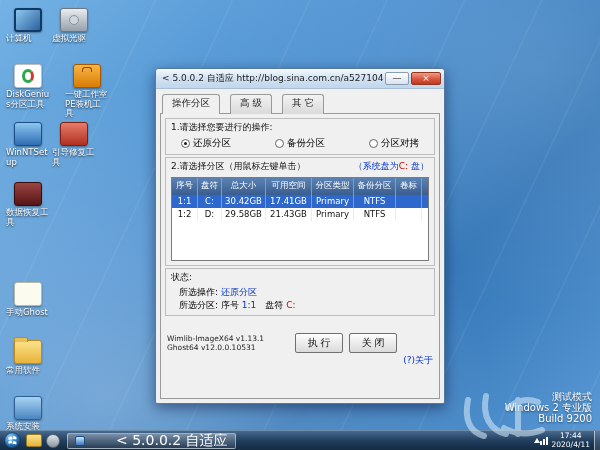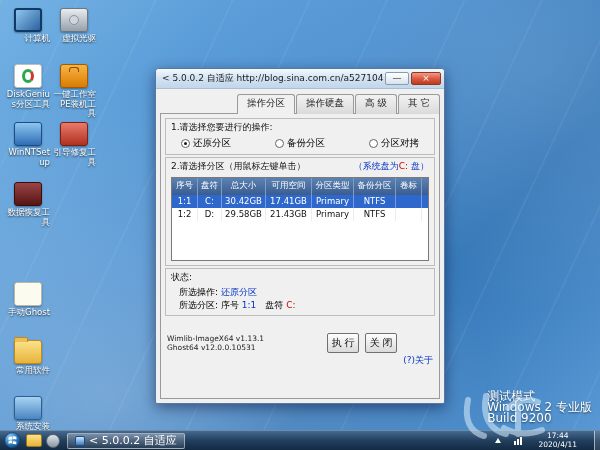--- a/index.html
+++ b/index.html
@@ -7,26 +7,26 @@
     font-family:"DejaVu Sans","Liberation Sans",sans-serif; }
   .desktop { position:absolute; inset:0;
     background:
       radial-gradient(ellipse at 18% 88%, rgba(255,255,255,.28), transparent 55%),
       radial-gradient(ellipse at 90% 15%, rgba(255,255,255,.14), transparent 45%),
       repeating-linear-gradient(115deg, rgba(255,255,255,.05) 0 2px, transparent 2px 70px),
       linear-gradient(135deg,#74b2e4 0%,#4a8fd0 38%,#3376b7 68%,#5b9ad6 100%);
   }
 
   
-  .di { position:absolute; width:44px; text-align:right; cursor:pointer; z-index:2; }
+  .di { position:absolute; width:44px; text-align:left; cursor:pointer; z-index:2; }
   .di .ic { width:28px; height:24px; margin:0 auto 2px; border-radius:3px;
     box-shadow:0 1px 2px rgba(0,0,0,.35); position:relative; }
   .di .lbl { color:#fff; font-size:8.5px; line-height:9.5px; word-break:break-all;
     text-shadow:0 1px 2px rgba(0,0,0,.85); }
-  .p1{left:6px;top:8px}.p2{left:52px;top:8px}.p3{left:6px;top:64px}.p4{left:52px;top:64px}
+  .p1{left:6px;top:8px}.p2{left:52px;top:8px}.p3{left:6px;top:64px}.p4{left:65px;top:64px}
   .p5{left:6px;top:122px}.p6{left:52px;top:122px}.p7{left:6px;top:182px}
   .p8{left:6px;top:282px}.p9{left:6px;top:340px}.p10{left:6px;top:396px}
   .ic-computer{background:linear-gradient(135deg,#8ec6ee,#2c62a0);border:2px solid #103a66}
   .ic-cd{background:linear-gradient(#e9edf1,#97a0ab);border:1px solid #6e7680}
   .ic-cd::after{content:"";position:absolute;inset:6px 8px;border-radius:50%;background:#cfd6dd;border:1px solid #8a929c}
   .ic-dg{background:#fff;border:1px solid #bfbfbf}
   .ic-dg::after{content:"";position:absolute;inset:4px 7px;border:3px solid #2aa84a;border-right-color:#d03a2a;border-radius:50%}
   .ic-toolbox-o{background:linear-gradient(#f9b544,#d97c03);border:1px solid #a35a00}
   .ic-toolbox-o::after{content:"";position:absolute;top:2px;left:8px;right:8px;height:4px;border:1.5px solid #8a4c00;border-bottom:none;border-radius:3px 3px 0 0}
   .ic-winnt{background:linear-gradient(#8cc6f0,#2f6db4);border:1px solid #1d4d86}
@@ -44,21 +44,21 @@
   .titlebar { height:20px; flex:none; display:flex; align-items:center; padding:0 3px 0 6px;
     background:linear-gradient(#f4f9fd,#d4e4f4 45%,#c1d6ea); border-bottom:1px solid #a9bfd5;
     border-radius:3px 3px 0 0; }
   .title { flex:1; font-size:9px; color:#1c1c1c; white-space:nowrap; overflow:hidden; }
   .tbtn { width:24px; height:13px; margin-left:2px; border:1px solid #8a9cb0; border-radius:2px;
     font-size:9px; line-height:11px; text-align:center; color:#333;
     background:linear-gradient(#ffffff,#d8e2ee); cursor:pointer; }
   .tbtn.close { width:30px; color:#fff; border-color:#93361f;
     background:linear-gradient(#f09a8a,#d9563c 55%,#bf3a1f); }
   .client { flex:1; padding:4px; display:flex; flex-direction:column; overflow:hidden; }
-  .tabs { display:flex; gap:1px; padding-left:2px; flex:none;justify-content:flex-end; }
+  .tabs { display:flex; gap:10px; padding-left:2px; flex:none; }
   .tab { font-size:9.5px; padding:2px 9px 3px; color:#222; cursor:pointer; position:relative; top:1px;
     background:linear-gradient(#f2f2f2,#dadada); border:1px solid #9a9a9a; border-bottom:none;
     border-radius:3px 3px 0 0; }
   .tab.active { background:#f0f0f0; padding-bottom:4px; z-index:2; }
   .panel { flex:1; border:1px solid #9a9a9a; background:#f0f0f0; padding:4px;
     display:flex; flex-direction:column; gap:2px; overflow:hidden; }
   .group { border:1px solid #bdbdbd; padding:2px 5px 4px; background:#f0f0f0; flex:none; }
   .gtitle { font-size:9px; color:#111; margin-bottom:2px; }
   .radios { display:flex; justify-content:space-between; padding:1px 10px 0; }
   .radio { display:flex; align-items:center; gap:3px; font-size:9.5px; cursor:pointer; }
@@ -78,44 +78,44 @@
   .tr.sel .cell { border-right-color:rgba(255,255,255,.35); }
   .filerow { display:flex; gap:3px; align-items:center; margin-top:1px; }
   .fileinput { flex:1; height:15px; border:1px solid #7a95b5; background:#fff; font-size:9px;
     padding:0 3px; font-family:inherit; color:#111; }
   .browse { width:20px; height:17px; font-size:9px; line-height:9px; border:1px solid #707070;
     background:linear-gradient(#fdfdfd,#d8d8d8); border-radius:2px; cursor:pointer; }
   .sline { font-size:9px; line-height:12.5px; padding-left:8px; }
   .sval { color:#0433c9; }
   .footer { display:flex; align-items:center; gap:6px; padding:1px 2px 0; flex:none; }
   .vers { flex:1; font-size:7.5px; line-height:9px; color:#222; }
-  .btn { width:32px; height:20px; font-size:10px; border:1px solid #707070; border-radius:2px;
+  .btn { width:48px; height:20px; font-size:10px; border:1px solid #707070; border-radius:2px;
     background:linear-gradient(#fefefe,#dadada); cursor:pointer; color:#111; }
   .about { font-size:9px; color:#0433c9; cursor:pointer;margin-top:35px; }
 
   
-  .wmtext { position:absolute; right:8px; bottom:26px; color:#fff;
-    font-size:12px; line-height:11px; text-shadow:0 1px 2px rgba(0,0,0,.55); z-index:3; }
+  .wmtext { position:absolute; right:8px; bottom:26px; text-align:right; color:#fff;
+    font-size:10px; line-height:11px; text-shadow:0 1px 2px rgba(0,0,0,.55); z-index:3; }
   .wmlogo { position:absolute; right:52px; bottom:2px; width:92px; height:62px; z-index:40;
     opacity:.55; pointer-events:none; }
 
   
   .taskbar { position:absolute; left:0; right:0; bottom:0; height:20px; z-index:30;
     display:flex; align-items:center; border-top:1px solid #6c8cab;
     background:linear-gradient(#47698f,#223f5e 50%,#132a42); }
   .orb { width:17px; height:17px; margin:0 5px 0 4px; cursor:pointer; flex:none; }
   .tb-pin { width:16px; height:13px; margin-right:4px; cursor:pointer; flex:none; border-radius:2px; }
   .tb-pin.folder { background:linear-gradient(#fbe28a,#e8b33a); border:1px solid #9a7a20; }
   .tb-pin.disc { background:linear-gradient(#dfe5ea,#8d97a2); border:1px solid #5d666f; border-radius:50%; width:14px; height:14px; }
   .tb-app { display:flex; align-items:center; gap:4px; height:16px; padding:0 7px; margin-left:3px;
     border:1px solid rgba(255,255,255,.45); border-radius:2px; cursor:pointer;
     background:linear-gradient(rgba(255,255,255,.32),rgba(255,255,255,.08)); }
   .tb-appicon { width:10px; height:10px; border-radius:2px; background:linear-gradient(#cfe8ff,#3a78c0); border:1px solid #1d4d86; }
-  .tb-applabel { color:#fff; font-size:11px; white-space:nowrap; }
-  .tray { margin-left:auto; display:flex; align-items:center; gap:13px; }
+  .tb-applabel { color:#fff; font-size:14px; white-space:nowrap;margin-left:27px; }
+  .tray { margin-left:auto; display:flex; align-items:center; gap:0; }
   .tri { width:0; height:0; border-left:3.5px solid transparent; border-right:3.5px solid transparent;
     border-bottom:5px solid #fff; cursor:pointer; }
   .netbars { display:flex; align-items:flex-end; gap:1px; cursor:pointer; }
   .netbars i { display:block; width:2px; background:#fff; }
   .nb1{height:4px}.nb2{height:6px}.nb3{height:8px}
   .clock { text-align:center; font-size:7.5px; line-height:8.5px; color:#fff; padding:0 4px; cursor:pointer; }
   .showdesk { width:6px; height:20px; border-left:1px solid rgba(255,255,255,.55);
     background:rgba(255,255,255,.12); cursor:pointer; }
 </style>
 </head>
@@ -166,21 +166,20 @@
 
   <div class="win">
     <div class="titlebar">
       <span class="title">&lt; 5.0.0.2 自适应  http://blog.sina.com.cn/a52710442...</span>
       <span class="tbtn">—</span>
       <span class="tbtn close">×</span>
     </div>
     <div class="client">
       <div class="tabs">
         <span class="tab active">操作分区</span>
-        <span class="tab">操作硬盘</span>
         <span class="tab">高 级</span>
         <span class="tab">其 它</span>
       </div>
       <div class="panel">
 
         <div class="group">
           <div class="gtitle">1.请选择您要进行的操作:</div>
           <div class="radios">
             <span class="radio checked">
               <span class="rdot"></span>

